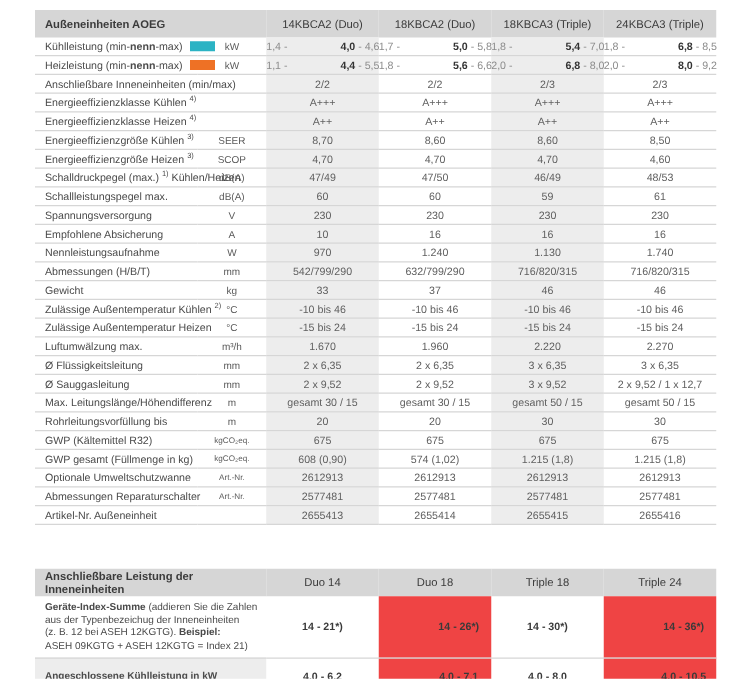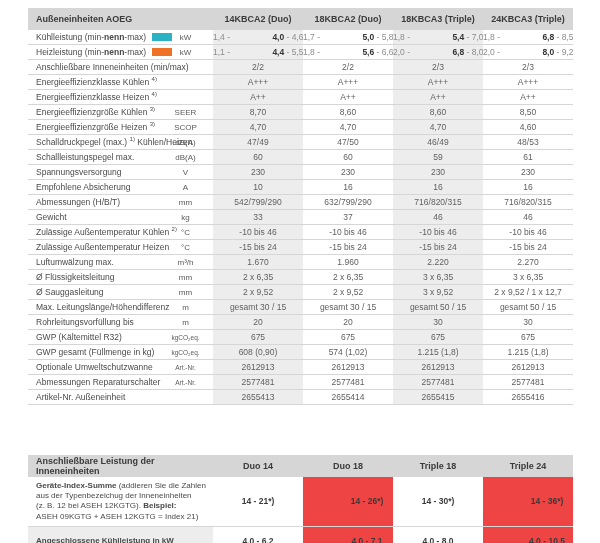--- a/index.html
+++ b/index.html
@@ -11,21 +11,21 @@
   .sheet { position:relative; width:600px; height:543px; background:#fff; }
 
   table { border-collapse:collapse; table-layout:fixed; }
 
   .main-table   { position:absolute; left:28px; top:8px;   width:545px; }
   .bottom-table { position:absolute; left:28px; top:455px; width:545px; }
 
   
   thead th { background:#d6d6d6; height:22px; padding:0; font-size:9px; color:#3b3b3b; }
   th.title { text-align:left; padding-left:8px; font-weight:bold; }
-  th.prod  { text-align:center; font-weight:bold; }
+  th.prod  { text-align:center; font-weight:normal; }
 
   
   .main-table td { height:14px; padding:0; border-bottom:1px solid #d6d6d6; }
   .main-table td.lbl  { padding-left:8px; font-size:8.5px; color:#4a4a4a; white-space:nowrap; }
   .main-table td.unit { text-align:center; font-size:8px; color:#5a5a5a; white-space:nowrap; }
   .main-table td.unit.small { font-size:6.5px; }
   .main-table td.val  { text-align:center; font-size:8.5px; color:#5f5f5f; white-space:nowrap; }
   
   .main-table td:nth-child(3), .main-table td:nth-child(5) { background:#ededed; }
 
@@ -149,20 +149,28 @@
           <td class="val">230</td>
           <td class="val">230</td>
         </tr>
         <tr>
           <td class="lbl"><span>Empfohlene Absicherung</span></td>
           <td class="unit">A</td>
           <td class="val">10</td>
           <td class="val">16</td>
           <td class="val">16</td>
           <td class="val">16</td>
+        </tr>
+        <tr>
+          <td class="lbl"><span>Nennleistungsaufnahme</span></td>
+          <td class="unit">W</td>
+          <td class="val">970</td>
+          <td class="val">1.240</td>
+          <td class="val">1.130</td>
+          <td class="val">1.740</td>
         </tr>
         <tr>
           <td class="lbl"><span>Abmessungen (H/B/T)</span></td>
           <td class="unit">mm</td>
           <td class="val">542/799/290</td>
           <td class="val">632/799/290</td>
           <td class="val">716/820/315</td>
           <td class="val">716/820/315</td>
         </tr>
         <tr>

